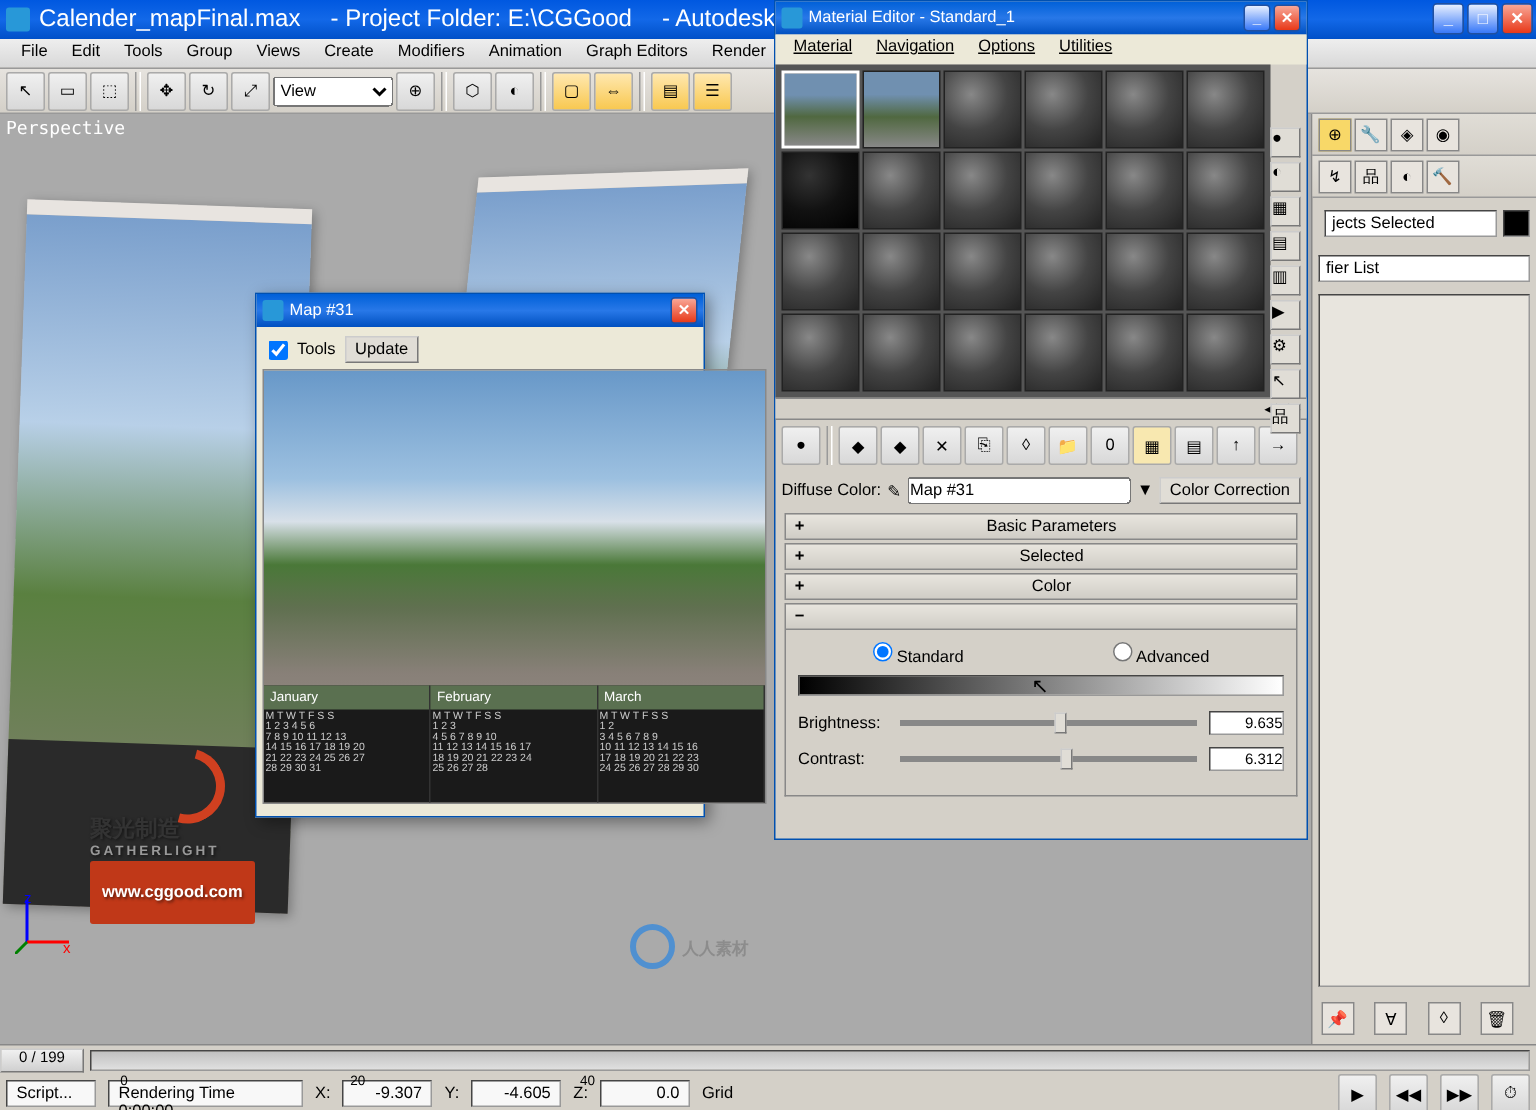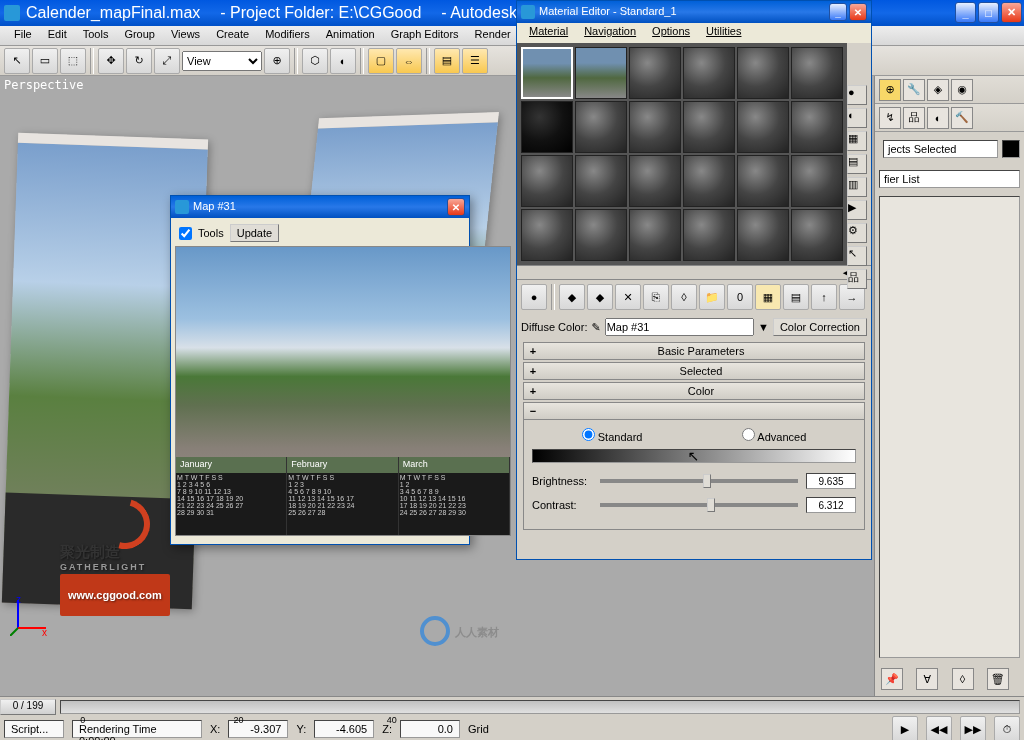--- a/index.html
+++ b/index.html
@@ -76,21 +76,21 @@
 .rollup-hdr { background: linear-gradient(#e8e5de, #d0cdc6); border: 1px solid #888; padding: 2px; text-align: center; cursor: pointer; display: flex; align-items: center; }
 .rollup-hdr .plus { width: 14px; text-align: center; font-weight: bold; }
 .rollup-body { border: 1px solid #888; border-top: none; padding: 8px; background: #d4d0c8; }
 .radio-row { display: flex; justify-content: space-around; margin-bottom: 6px; }
 .gradient-bar { height: 14px; background: linear-gradient(to right, #000, #fff); border: 1px inset #999; margin-bottom: 10px; position: relative; }
 .gradient-cursor { position: absolute; left: 48%; top: -2px; font-size: 14px; }
 .slider-row { display: flex; align-items: center; margin: 8px 0; }
 .slider-row label { width: 60px; }
 .slider-track { flex: 1; height: 4px; background: #888; position: relative; margin: 0 8px; }
 .slider-thumb { position: absolute; width: 8px; height: 14px; background: #e0ddd6; border: 1px outset #ccc; top: -5px; }
-.num-input { width: 50px; height: 16px; border: 1px inset #999; background: white; text-align: center; padding-right: 0; font-size: 10px; }
+.num-input { width: 50px; height: 16px; border: 1px inset #999; background: white; text-align: right; padding-right: 0; font-size: 10px; }
 
 .watermark { position: absolute; left: 60px; bottom: 80px; color: rgba(180,50,30,0.8); font-size: 13px; font-weight: bold; text-shadow: 1px 1px 2px rgba(0,0,0,0.5); z-index: 3; }
 .watermark2 { position: absolute; left: 420px; bottom: 50px; color: rgba(120,120,120,0.6); font-size: 18px; font-weight: bold; z-index: 3; }
 </style>
 </head>
 <body>
 
 <div class="titlebar">
   <span style="width:16px;height:16px;background:#2898d8;border-radius:2px;margin-right:6px;"></span>
   <span class="title-part">Calender_mapFinal.max</span>

